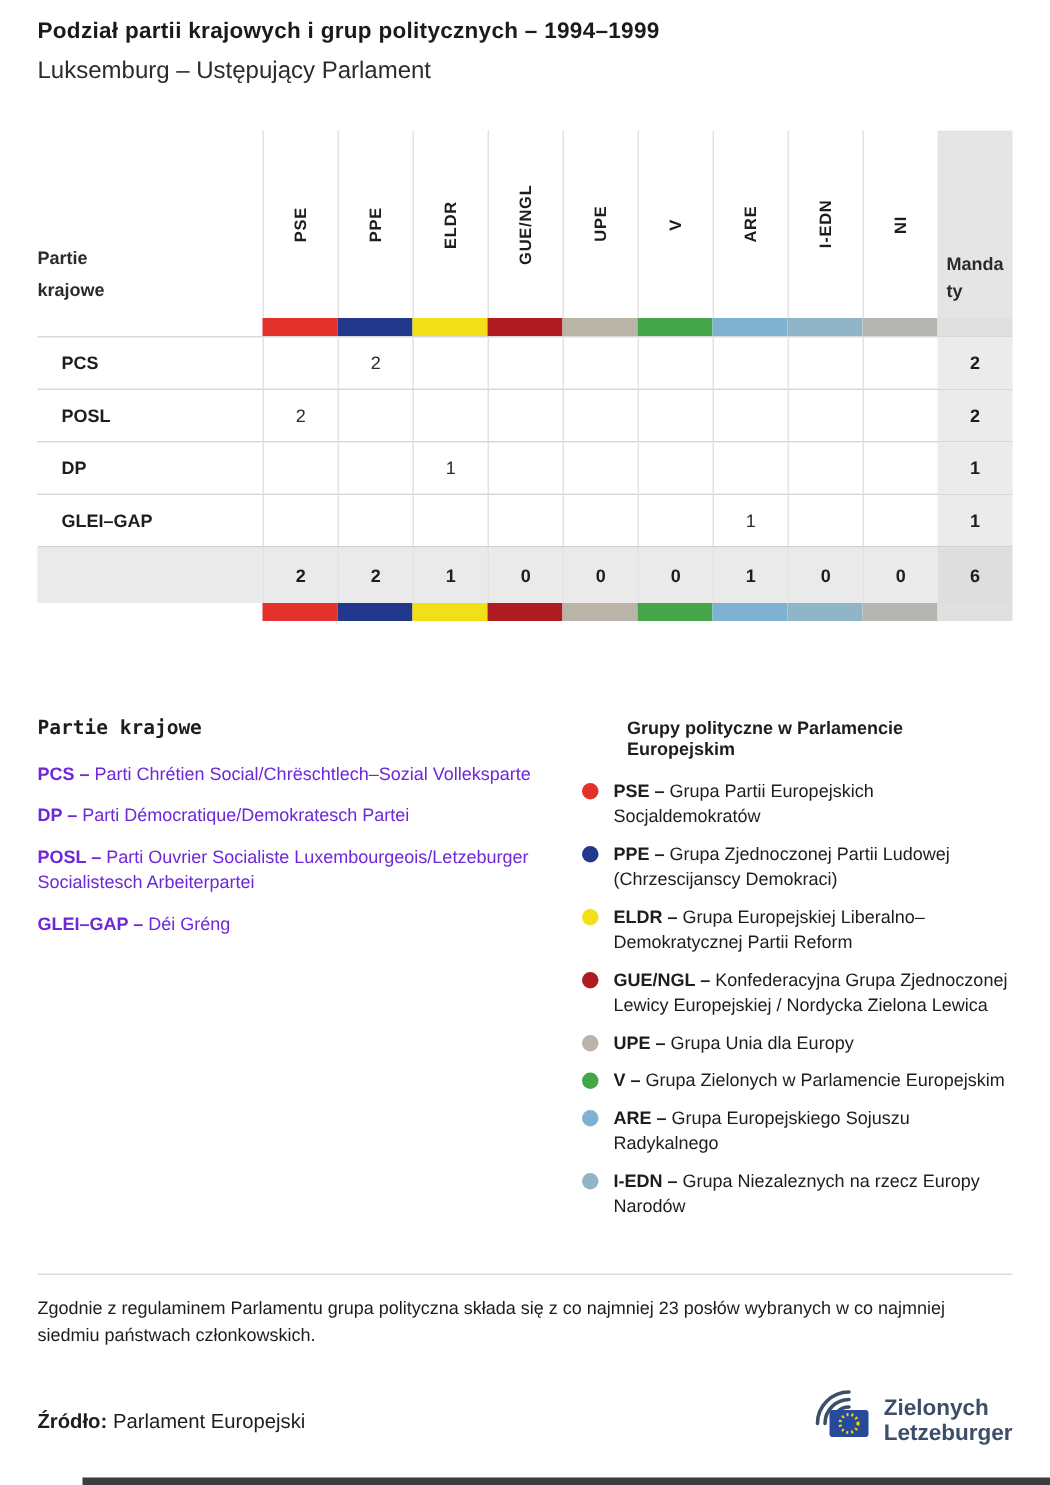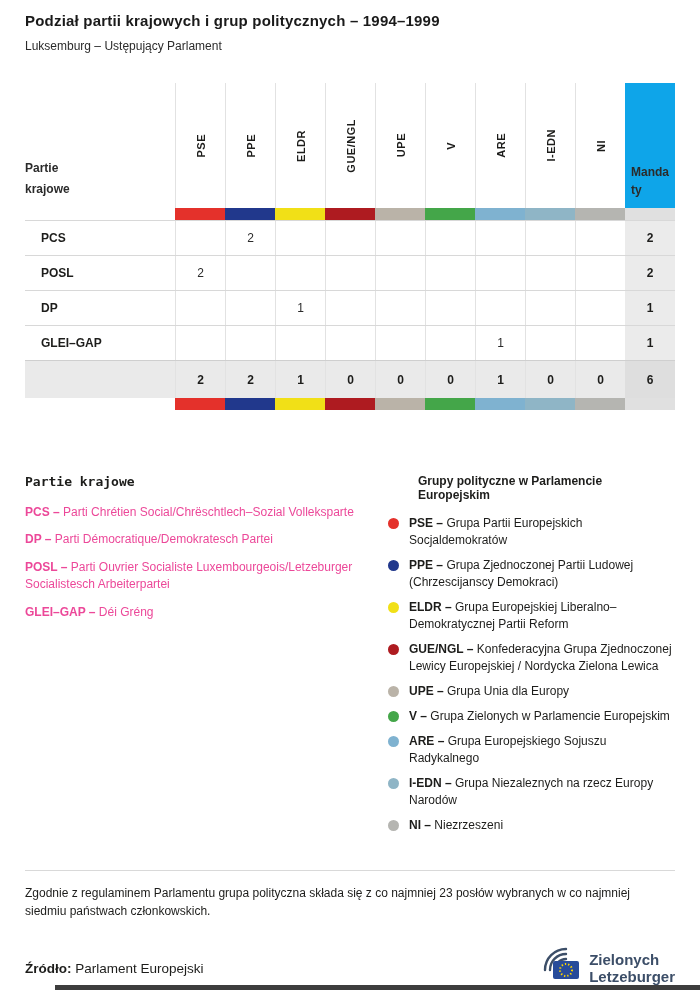--- a/index.html
+++ b/index.html
@@ -4,53 +4,53 @@
 <style>
   * { margin:0; padding:0; box-sizing:border-box; }
   html,body { background:#ffffff; }
   body {
     width:700px; height:990px; overflow:hidden; position:relative;
     font-family:"Liberation Sans", sans-serif; color:#1d1d1b;
   }
   .page { padding:12px 25px 0 25px; }
 
   .title { font-size:15px; font-weight:700; letter-spacing:.2px; color:#1a1a1a; }
-  .subtitle { margin-top:10px; font-size:12px; font-weight:400; color:#2b2b2b; }
+  .subtitle { margin-top:10px; font-size:16px; font-weight:400; color:#2b2b2b; }
 
   
   .table-wrap { margin-top:30px; }
   .grid-row { display:grid; grid-template-columns:150px repeat(9,50px) 50px; }
   .head-row { height:125px; }
   .bar-row { height:12px; }
   .data-row { height:35px; border-top:1px solid #d8d8d8; }
   .totals-row { height:38px; border-top:1px solid #cfcfcf; }
 
   .cell { display:flex; align-items:center; justify-content:center; font-size:12px; color:#2b2b2b; overflow:hidden; }
   .gcol { border-left:1px solid #e2e2e2; }
   .bar-row .cell { border:none; }
 
   .corner { align-items:flex-end; justify-content:flex-start; font-weight:700; white-space:pre-line; line-height:1.7; padding-bottom:9px; font-size:12px; }
   .vert { writing-mode:vertical-rl; transform:rotate(180deg); font-weight:700; font-size:11px; letter-spacing:.5px; white-space:nowrap; color:#1d1d1b; }
-  .mand-head { background:#0ea5e9; align-items:flex-end; padding:0 4px 9px 6px; }
+  .mand-head { background:#e5e5e5; align-items:flex-end; padding:0 4px 9px 6px; }
   .mand-head span { display:block; width:100%; font-weight:700; font-size:12px; line-height:1.45; word-break:break-all; text-align:left; }
 
   .party { justify-content:flex-start; font-weight:700; color:#1d1d1b;margin-left:16px; }
   .mand { background:#ebebeb; font-weight:700; color:#1d1d1b; }
   .bar-mand { background:#e0e0e0; }
 
   .totals-row .cell { background:#eaeaea; font-weight:700; color:#1d1d1b; }
   .totals-row .mand { background:#dedede; }
 
   
   .legends { margin-top:64px; display:flex; justify-content:space-between; }
   .legend-parties { width:340px; }
   .legend-groups { width:287px; }
   .lp-title { font-family:"DejaVu Sans Mono", monospace; font-weight:700; font-size:13px; margin-bottom:15px; }
   .lg-title { font-weight:700; font-size:12px; margin-bottom:13px;margin-left:30px; }
-  .lp-item { font-size:12px; line-height:1.45; margin-bottom:10px; color:#ec4899; }
+  .lp-item { font-size:12px; line-height:1.45; margin-bottom:10px; color:#6d28d9; }
   .lg-item { display:flex; align-items:flex-start; gap:10px; font-size:12px; line-height:1.42; margin-bottom:8px; color:#1d1d1b; }
   .dot { flex:0 0 11px; width:11px; height:11px; border-radius:50%; margin-top:3px; background:#999; }
 
   
   .divider { margin-top:28px; border-top:1px solid #d9d9d9; height:0; }
   .footnote { margin-top:13px; font-size:12px; line-height:1.5; color:#1d1d1b; max-width:648px; }
   .footer-row { margin-top:26px; display:flex; justify-content:space-between; align-items:center; }
   .source { font-size:13.5px;text-align:right; }
   .source strong { font-weight:700; }
   .logo { display:flex; align-items:center; gap:8px; }
@@ -239,24 +239,20 @@
         <span class="dot" style="background-color: rgb(68, 166, 73);"></span>
         <span><strong>V –</strong> <span>Grupa Zielonych w Parlamencie Europejskim</span></span>
       </div>
       <div class="lg-item">
         <span class="dot" style="background-color: rgb(127, 178, 208);"></span>
         <span><strong>ARE –</strong> <span>Grupa Europejskiego Sojuszu Radykalnego</span></span>
       </div>
       <div class="lg-item">
         <span class="dot" style="background-color: rgb(143, 181, 198);"></span>
         <span><strong>I-EDN –</strong> <span>Grupa Niezaleznych na rzecz Europy Narodów</span></span>
-      </div>
-      <div class="lg-item">
-        <span class="dot" style="background-color: rgb(181, 181, 177);"></span>
-        <span><strong>NI –</strong> <span>Niezrzeszeni</span></span>
       </div>
     </div>
 
   </div>
 
   <div class="divider"></div>
 
   <p class="footnote">Zgodnie z regulaminem Parlamentu grupa polityczna składa się z co najmniej 23 posłów wybranych w co najmniej siedmiu państwach członkowskich.</p>
 
   <div class="footer-row">

